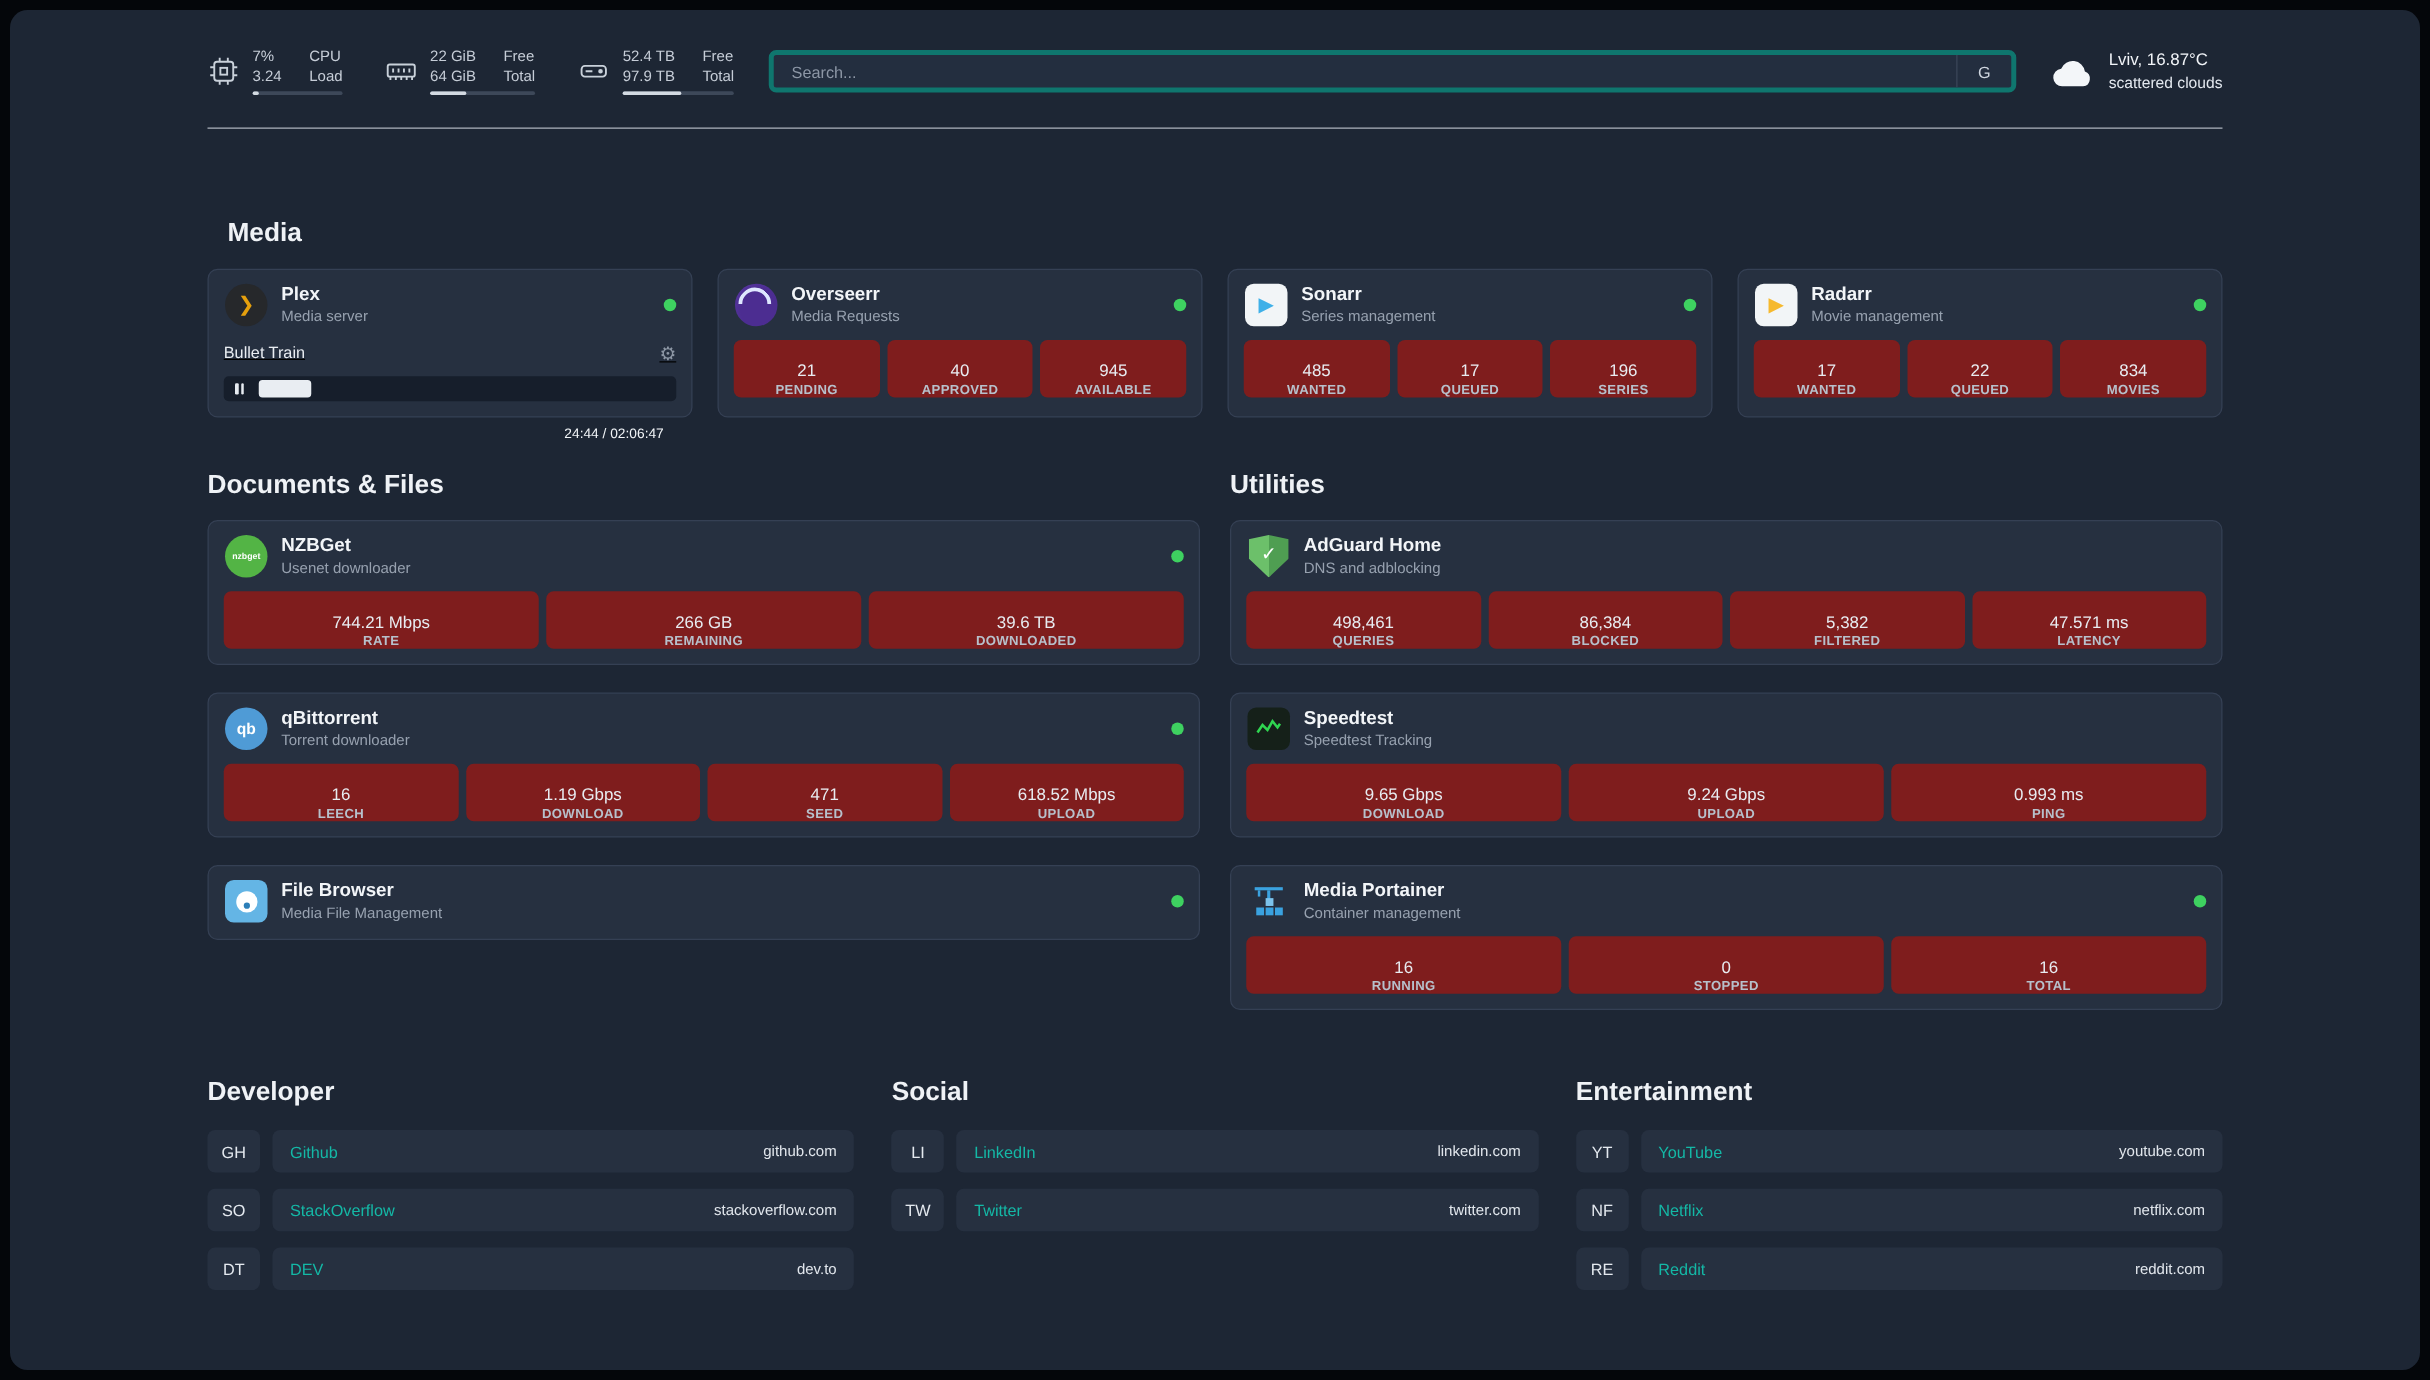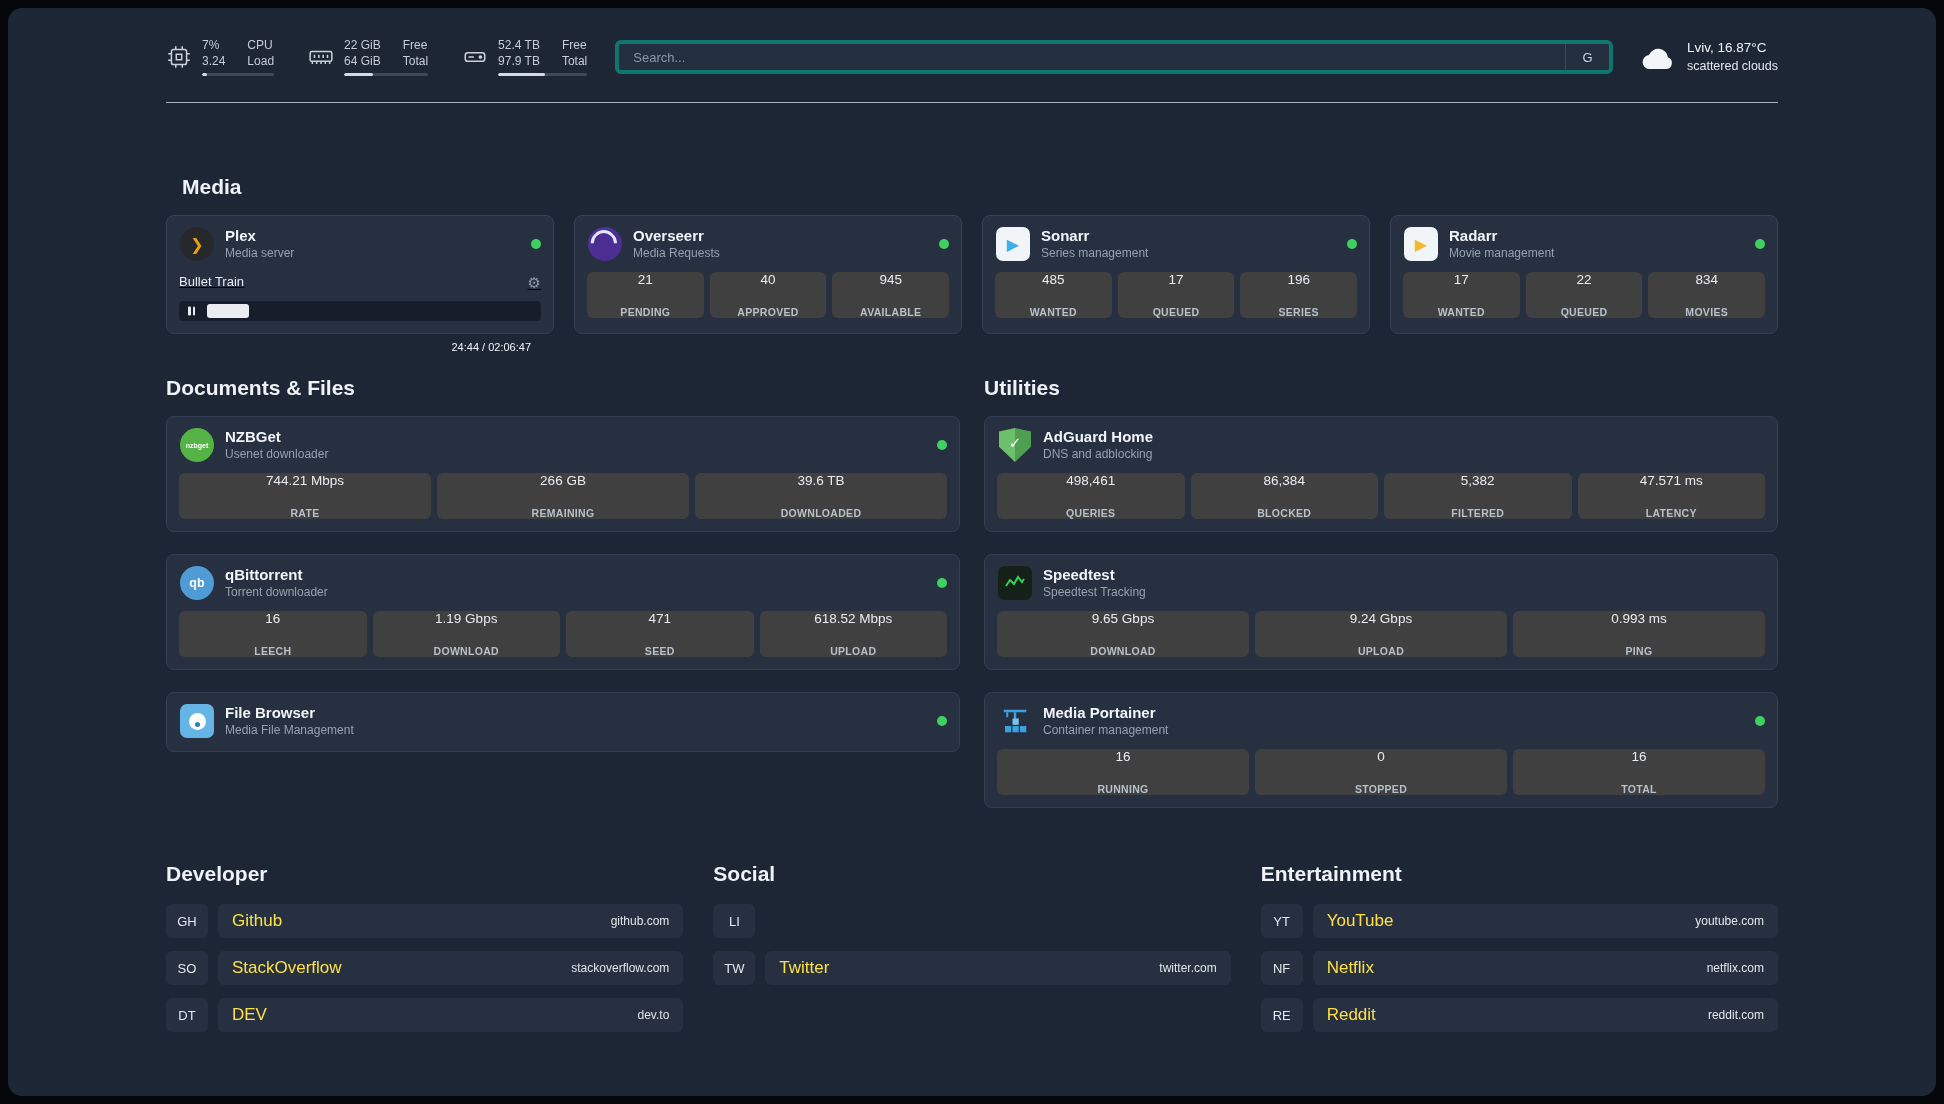--- a/index.html
+++ b/index.html
@@ -37,21 +37,21 @@
   .card { background:#263040; border:1px solid #354054; border-radius:8px; padding:10px 12px 12px; }
   .card-head { display:flex; align-items:center; gap:10px; }
   .head-text { line-height:1.25; }
   .app-name { font-size:15px; font-weight:600; color:#f2f5f8; }
   .app-sub { font-size:12px; color:#97a1af; }
   .dot { width:10px; height:10px; border-radius:50%; background:#3ed160; margin-left:auto; flex:none; }
 
   .app-icon { width:36px; height:36px; flex:none; display:flex; align-items:center; justify-content:center; position:relative; }
 
   .tiles { display:flex; gap:6px; margin-top:10px; }
-  .tile { flex:1; background:#404040; border-radius:6px; height:46px; display:flex; flex-direction:column; align-items:center; justify-content:space-between; gap:2px; }
+  .tile { flex:1; background:#7f1d1d; border-radius:6px; height:46px; display:flex; flex-direction:column; align-items:center; justify-content:flex-end; gap:2px; }
   .tile-v { font-size:13.5px; color:#e8ecf1; }
   .tile-l { font-size:10.5px; font-weight:700; color:#b7c0cb; letter-spacing:.3px; }
 
   
   .np-row { display:flex; align-items:flex-start; margin-top:12px;text-decoration:underline; }
   .np-title { font-size:13px; color:#e9edf2; }
   .np-gear { margin-left:auto; color:#8d97a5; font-size:15px; cursor:pointer; }
   .player { position:relative; height:20px; background:#161e2b; border-radius:4px; margin-top:9px; }
   .p-pause { position:absolute; left:9px; top:50%; transform:translateY(-50%); display:flex; gap:2px; cursor:pointer; }
   .p-pause i { display:block; width:2.5px; height:9px; background:#e6ebf1; border-radius:1px; }
@@ -78,21 +78,21 @@
   .ic-fb .fb-inner::after { content:""; position:absolute; width:5px; height:5px; background:#2d7fb8; border-radius:50%; left:6px; top:9px; }
   .ic-shield { width:32px; height:34px; background:linear-gradient(90deg,#6cc06a 50%,#4f9e52 50%); clip-path:polygon(50% 0%,100% 10%,100% 55%,50% 100%,0% 55%,0% 10%); display:flex; align-items:center; justify-content:center; color:#fff; font-size:15px; font-weight:700; padding-bottom:5px; }
   .ic-speed { width:34px; height:34px; border-radius:7px; background:#152019; display:flex; align-items:center; justify-content:center; }
 
   
   .bm-grid { display:grid; grid-template-columns:repeat(3,1fr); gap:30px; margin-top:54px; padding-bottom:30px; }
   .bm-title { margin-bottom:18px; }
   .bm-row { display:flex; gap:10px; margin-bottom:13px; cursor:pointer; }
   .bm-abbr { width:42px; height:34px; background:#263040; border-radius:6px; display:flex; align-items:center; justify-content:center; font-size:13px; color:#e4e9ef; flex:none; }
   .bm-tile { flex:1; height:34px; background:#263040; border-radius:6px; display:flex; align-items:center; padding:0 14px; }
-  .bm-name { font-size:17px; color:#fde047; }
+  .bm-name { font-size:13px; color:#14b8a6; }
   .bm-url { margin-left:auto; font-size:12px; color:#e1e6ec; }
 </style>
 </head>
 <body>
 
 <div class="frame">
   <div class="content">
 
     <div class="topbar">
       <div class="monitors">
@@ -517,20 +517,24 @@
             <span class="bm-name">DEV</span>
             <span class="bm-url">dev.to</span>
           </div>
         </div>
       </div>
 
       <div class="bm-col">
         <div class="section-title bm-title">Social</div>
         <div class="bm-row">
           <div class="bm-abbr">LI</div>
+          <div class="bm-tile">
+            <span class="bm-name">LinkedIn</span>
+            <span class="bm-url">linkedin.com</span>
+          </div>
         </div>
         <div class="bm-row">
           <div class="bm-abbr">TW</div>
           <div class="bm-tile">
             <span class="bm-name">Twitter</span>
             <span class="bm-url">twitter.com</span>
           </div>
         </div>
       </div>
 

